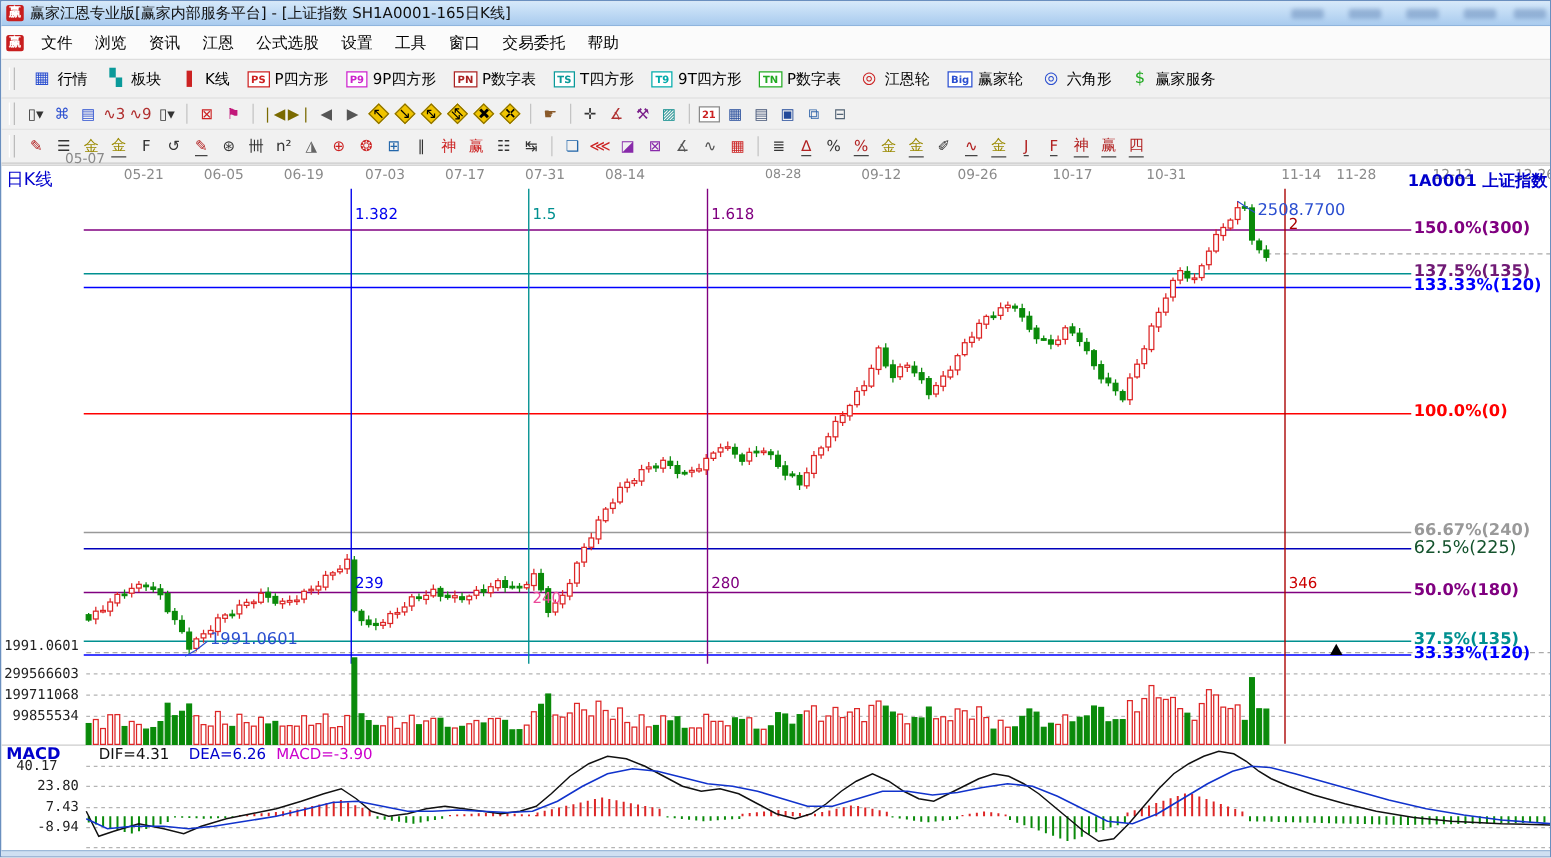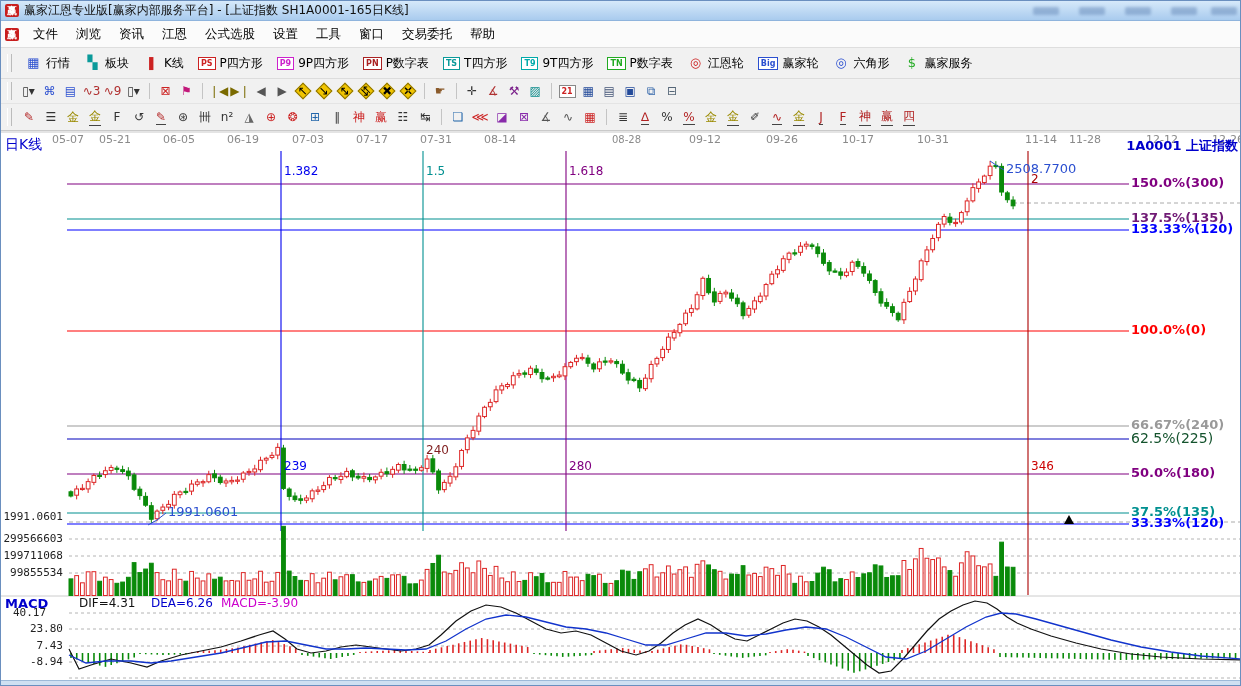--- a/index.html
+++ b/index.html
@@ -1092,21 +1092,21 @@
         <line x1="1234.544999999996" x2="1234.544999999996" y1="652" y2="657.0905394190872" stroke="#0a8a0a" stroke-width="1.6"></line>
       </g>
       <polyline points="68,648 78,668 90,664 110,658 130,662 146,666 160,660 180,654 200,650 220,646 240,640 258,634 272,630 284,638 296,648 310,652 325,650 340,646 355,644 370,646 385,648 400,650 415,648 428,644 440,634 455,620 470,610 485,604 500,606 515,612 530,620 545,628 560,632 575,630 590,634 605,642 620,650 635,654 648,650 660,642 672,632 684,624 697,618 710,624 722,632 734,638 746,640 758,634 770,628 782,622 794,618 806,620 818,626 830,634 842,644 854,654 866,664 878,672 890,670 902,658 914,644 926,630 938,618 950,610 962,604 974,600 986,602 996,608 1006,616 1016,622 1030,628 1050,635 1075,642 1100,648 1130,653 1160,656 1200,658 1240,659" fill="none" stroke="#111111" stroke-width="1.2"></polyline>
       <polyline points="68,654 85,662 105,660 130,660 150,662 170,660 195,656 220,652 245,646 265,641 285,640 305,644 325,648 345,648 365,647 385,648 405,649 425,648 445,640 465,628 485,618 505,614 525,616 545,621 565,626 585,628 605,632 625,638 645,644 665,644 685,638 705,632 725,632 745,635 765,633 785,629 805,626 825,628 845,636 865,646 885,656 905,658 925,650 945,638 965,626 985,616 1000,612 1015,613 1035,618 1060,625 1085,632 1110,639 1140,646 1170,651 1200,655 1240,658" fill="none" stroke="#1133cc" stroke-width="1.3"></polyline>
       <polyline points="989,160 998,166 1003,169" fill="none" stroke="#2b4fd0" stroke-width="1"></polyline>
       <polyline points="147,524 156,519 165,512" fill="none" stroke="#2b4fd0" stroke-width="1"></polyline>
       <polygon points="1063,523 1073,523 1068,514" fill="#000000"></polygon>
     </svg>
 
   <div id="labels">
-      <div class="lbl" style="left:51px;top:133px;color:#8a8a8a;font-size:11px">05-07</div>
+      <div class="lbl" style="left:51px;top:120px;color:#8a8a8a;font-size:11px">05-07</div>
       <div class="lbl" style="left:98px;top:133px;color:#8a8a8a;font-size:11px">05-21</div>
       <div class="lbl" style="left:162px;top:133px;color:#8a8a8a;font-size:11px">06-05</div>
       <div class="lbl" style="left:226px;top:133px;color:#8a8a8a;font-size:11px">06-19</div>
       <div class="lbl" style="left:291px;top:133px;color:#8a8a8a;font-size:11px">07-03</div>
       <div class="lbl" style="left:355px;top:133px;color:#8a8a8a;font-size:11px">07-17</div>
       <div class="lbl" style="left:419px;top:133px;color:#8a8a8a;font-size:11px">07-31</div>
       <div class="lbl" style="left:483px;top:133px;color:#8a8a8a;font-size:11px">08-14</div>
       <div class="lbl" style="left:611px;top:133px;color:#8a8a8a;font-size:10px">08-28</div>
       <div class="lbl" style="left:688px;top:133px;color:#8a8a8a;font-size:11px">09-12</div>
       <div class="lbl" style="left:765px;top:133px;color:#8a8a8a;font-size:11px">09-26</div>
@@ -1121,21 +1121,21 @@
       <div class="lbl" style="left:1130px;top:221px;color:#0000ff;font-size:13px;font-weight:bold">133.33%(120)</div>
       <div class="lbl" style="left:1130px;top:322px;color:#ff0000;font-size:13px;font-weight:bold">100.0%(0)</div>
       <div class="lbl" style="left:1130px;top:417px;color:#999999;font-size:13px;font-weight:bold">66.67%(240)</div>
       <div class="lbl" style="left:1130px;top:430px;color:#14532d;font-size:14px;font-weight:normal">62.5%(225)</div>
       <div class="lbl" style="left:1130px;top:465px;color:#800080;font-size:13px;font-weight:bold">50.0%(180)</div>
       <div class="lbl" style="left:1130px;top:504px;color:#009090;font-size:13px;font-weight:bold">37.5%(135)</div>
       <div class="lbl" style="left:1130px;top:515px;color:#0000ff;font-size:13px;font-weight:bold">33.33%(120)</div>
       <div class="lbl" style="left:283px;top:164px;color:#0000ee;font-size:12px">1.382</div>
       <div class="lbl" style="left:283px;top:459px;color:#0000ee;font-size:12px">239</div>
       <div class="lbl" style="left:425px;top:164px;color:#009090;font-size:12px">1.5</div>
-      <div class="lbl" style="left:425px;top:443px;color:#7f1d1d;font-size:12px">240</div>
+      <div class="lbl" style="left:425px;top:471px;color:#ec4899;font-size:12px">240</div>
       <div class="lbl" style="left:568px;top:164px;color:#800080;font-size:12px">1.618</div>
       <div class="lbl" style="left:568px;top:459px;color:#800080;font-size:12px">280</div>
       <div class="lbl" style="left:1030px;top:172px;color:#aa0000;font-size:12px">2</div>
       <div class="lbl" style="left:1030px;top:459px;color:#cc0000;font-size:12px">346</div>
       <div class="lbl" style="left:1005px;top:161px;color:#2b4fd0;font-size:13px">2508.7700</div>
       <div class="lbl" style="left:167px;top:504px;color:#2b4fd0;font-size:13px">1991.0601</div>
       <div class="lbl mono" style="left:0;top:510px;width:62px;text-align:right;color:#222;font-size:11px">1991.0601</div>
       <div class="lbl mono" style="left:0;top:531.5px;width:62px;text-align:right;color:#222;font-size:11px">299566603</div>
       <div class="lbl mono" style="left:0;top:548.5px;width:62px;text-align:right;color:#222;font-size:11px">199711068</div>
       <div class="lbl mono" style="left:0;top:565.5px;width:62px;text-align:right;color:#222;font-size:11px">99855534</div>

